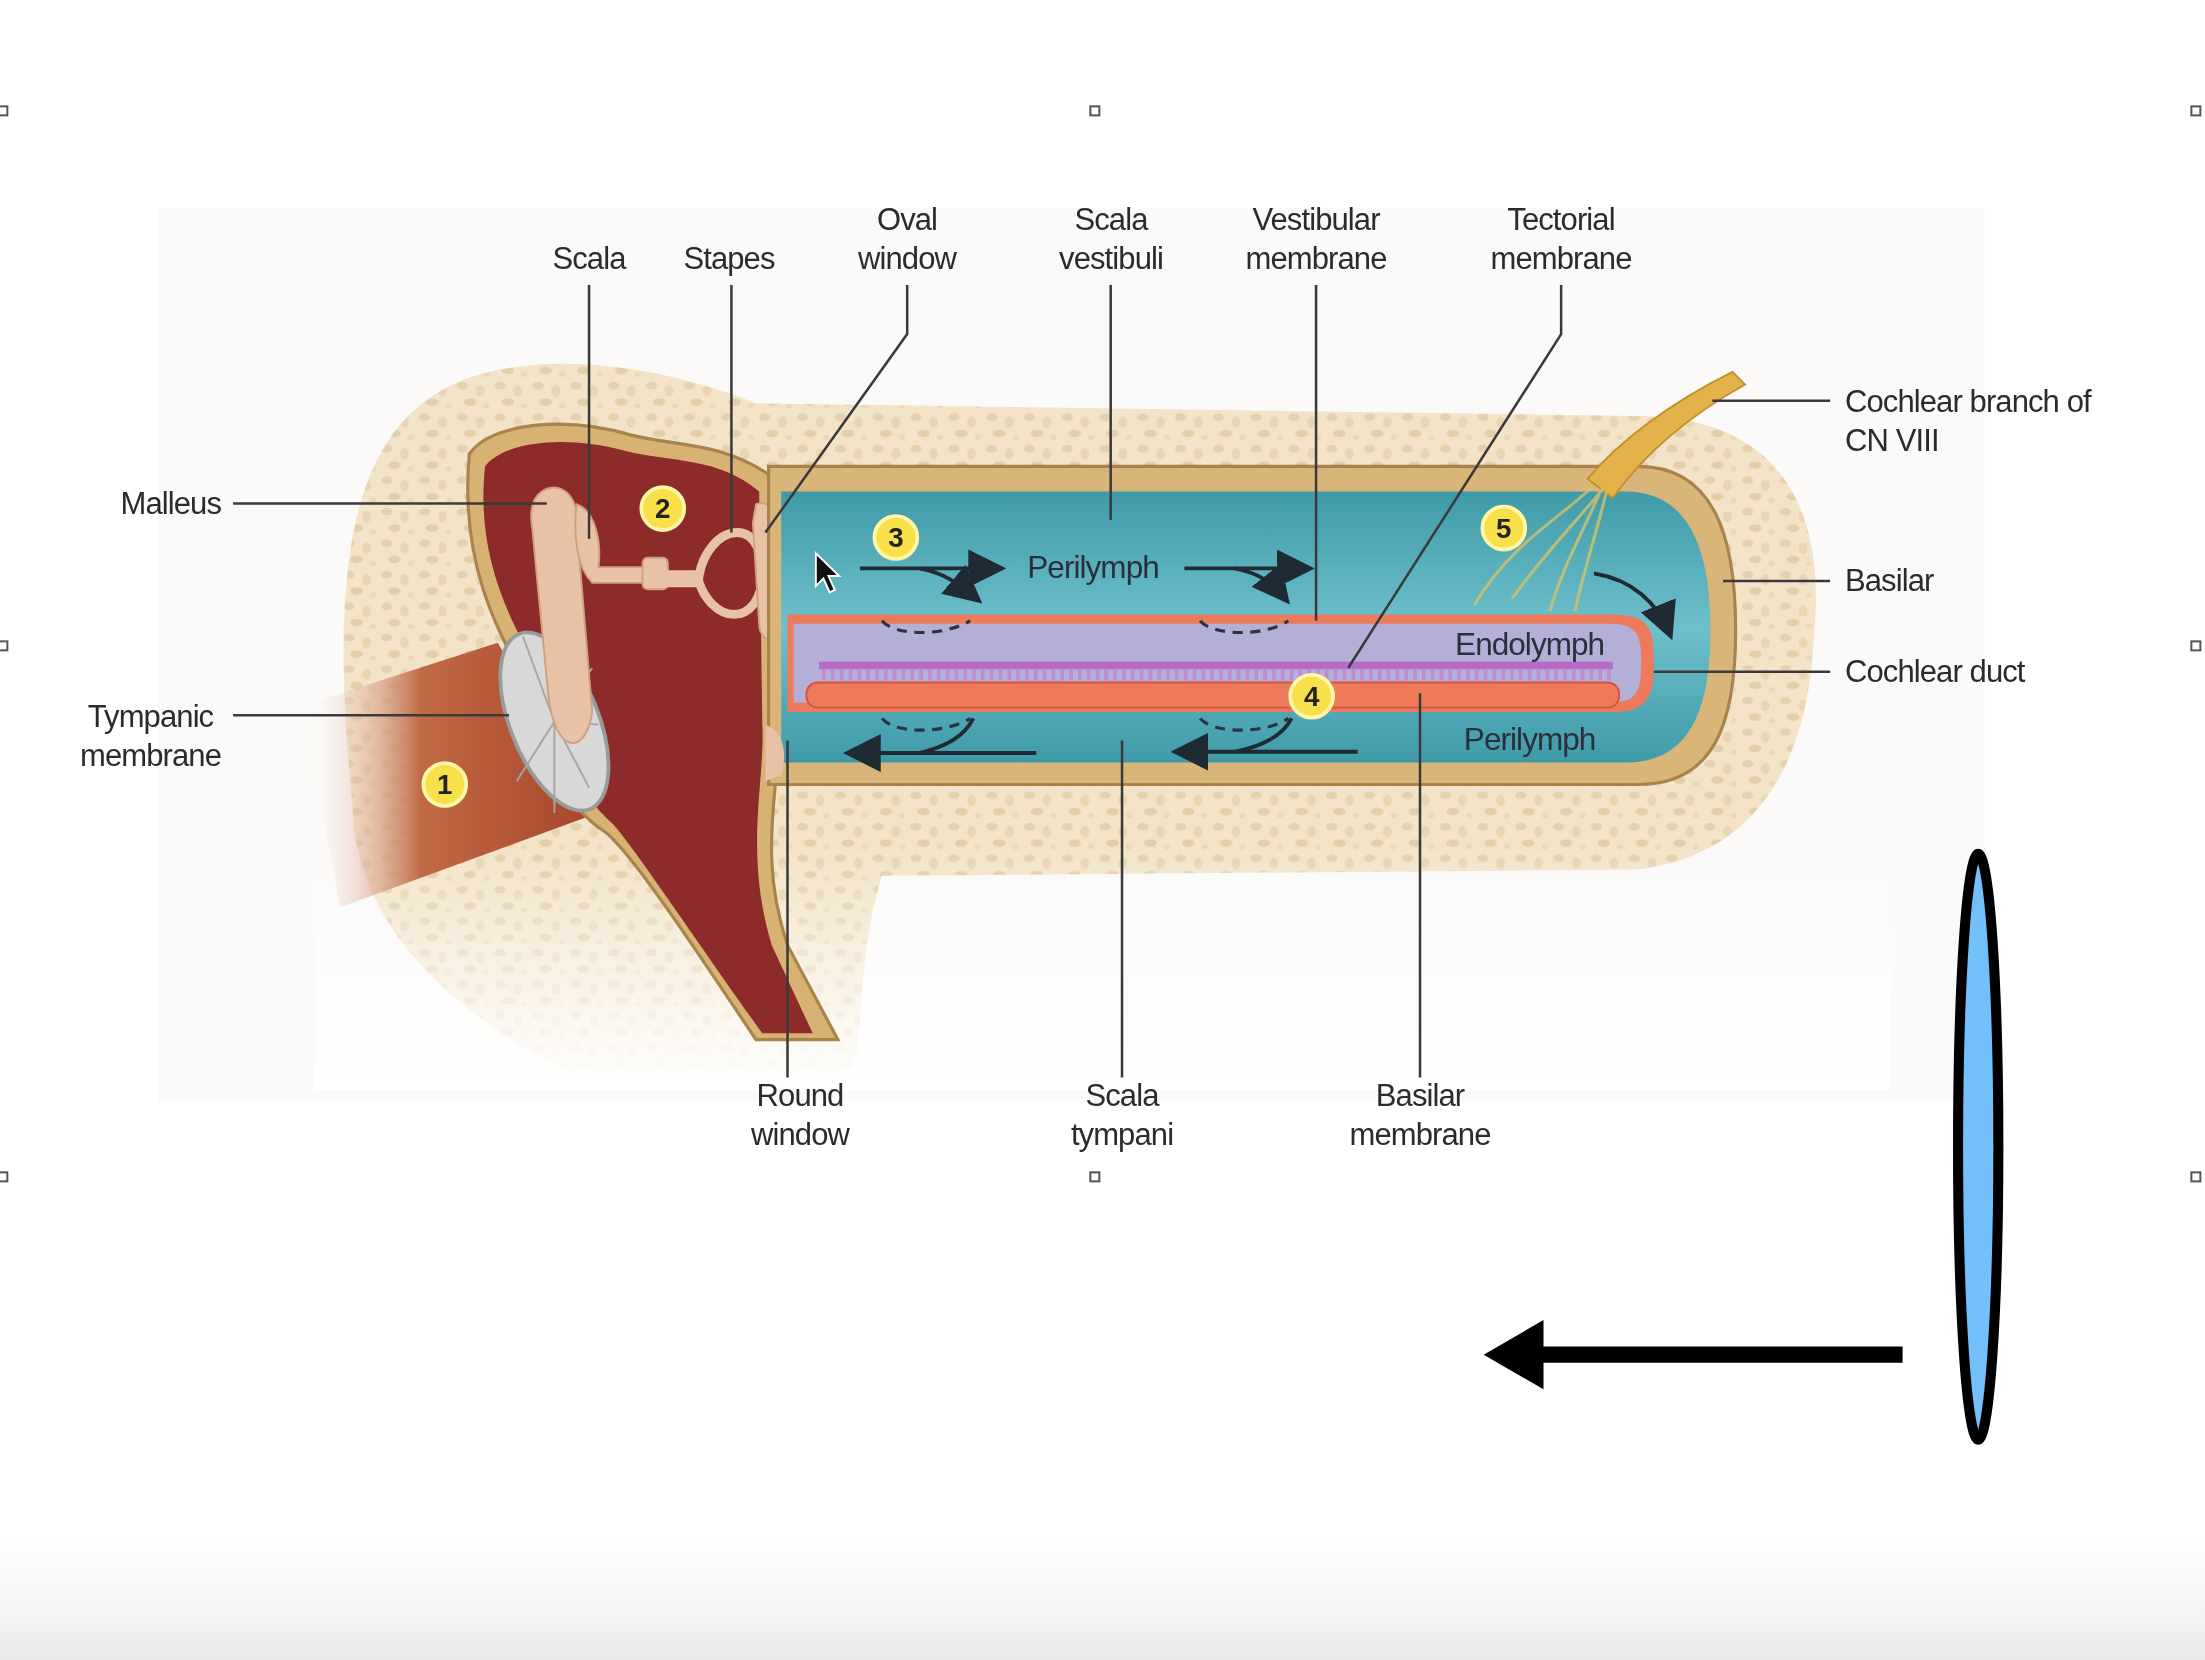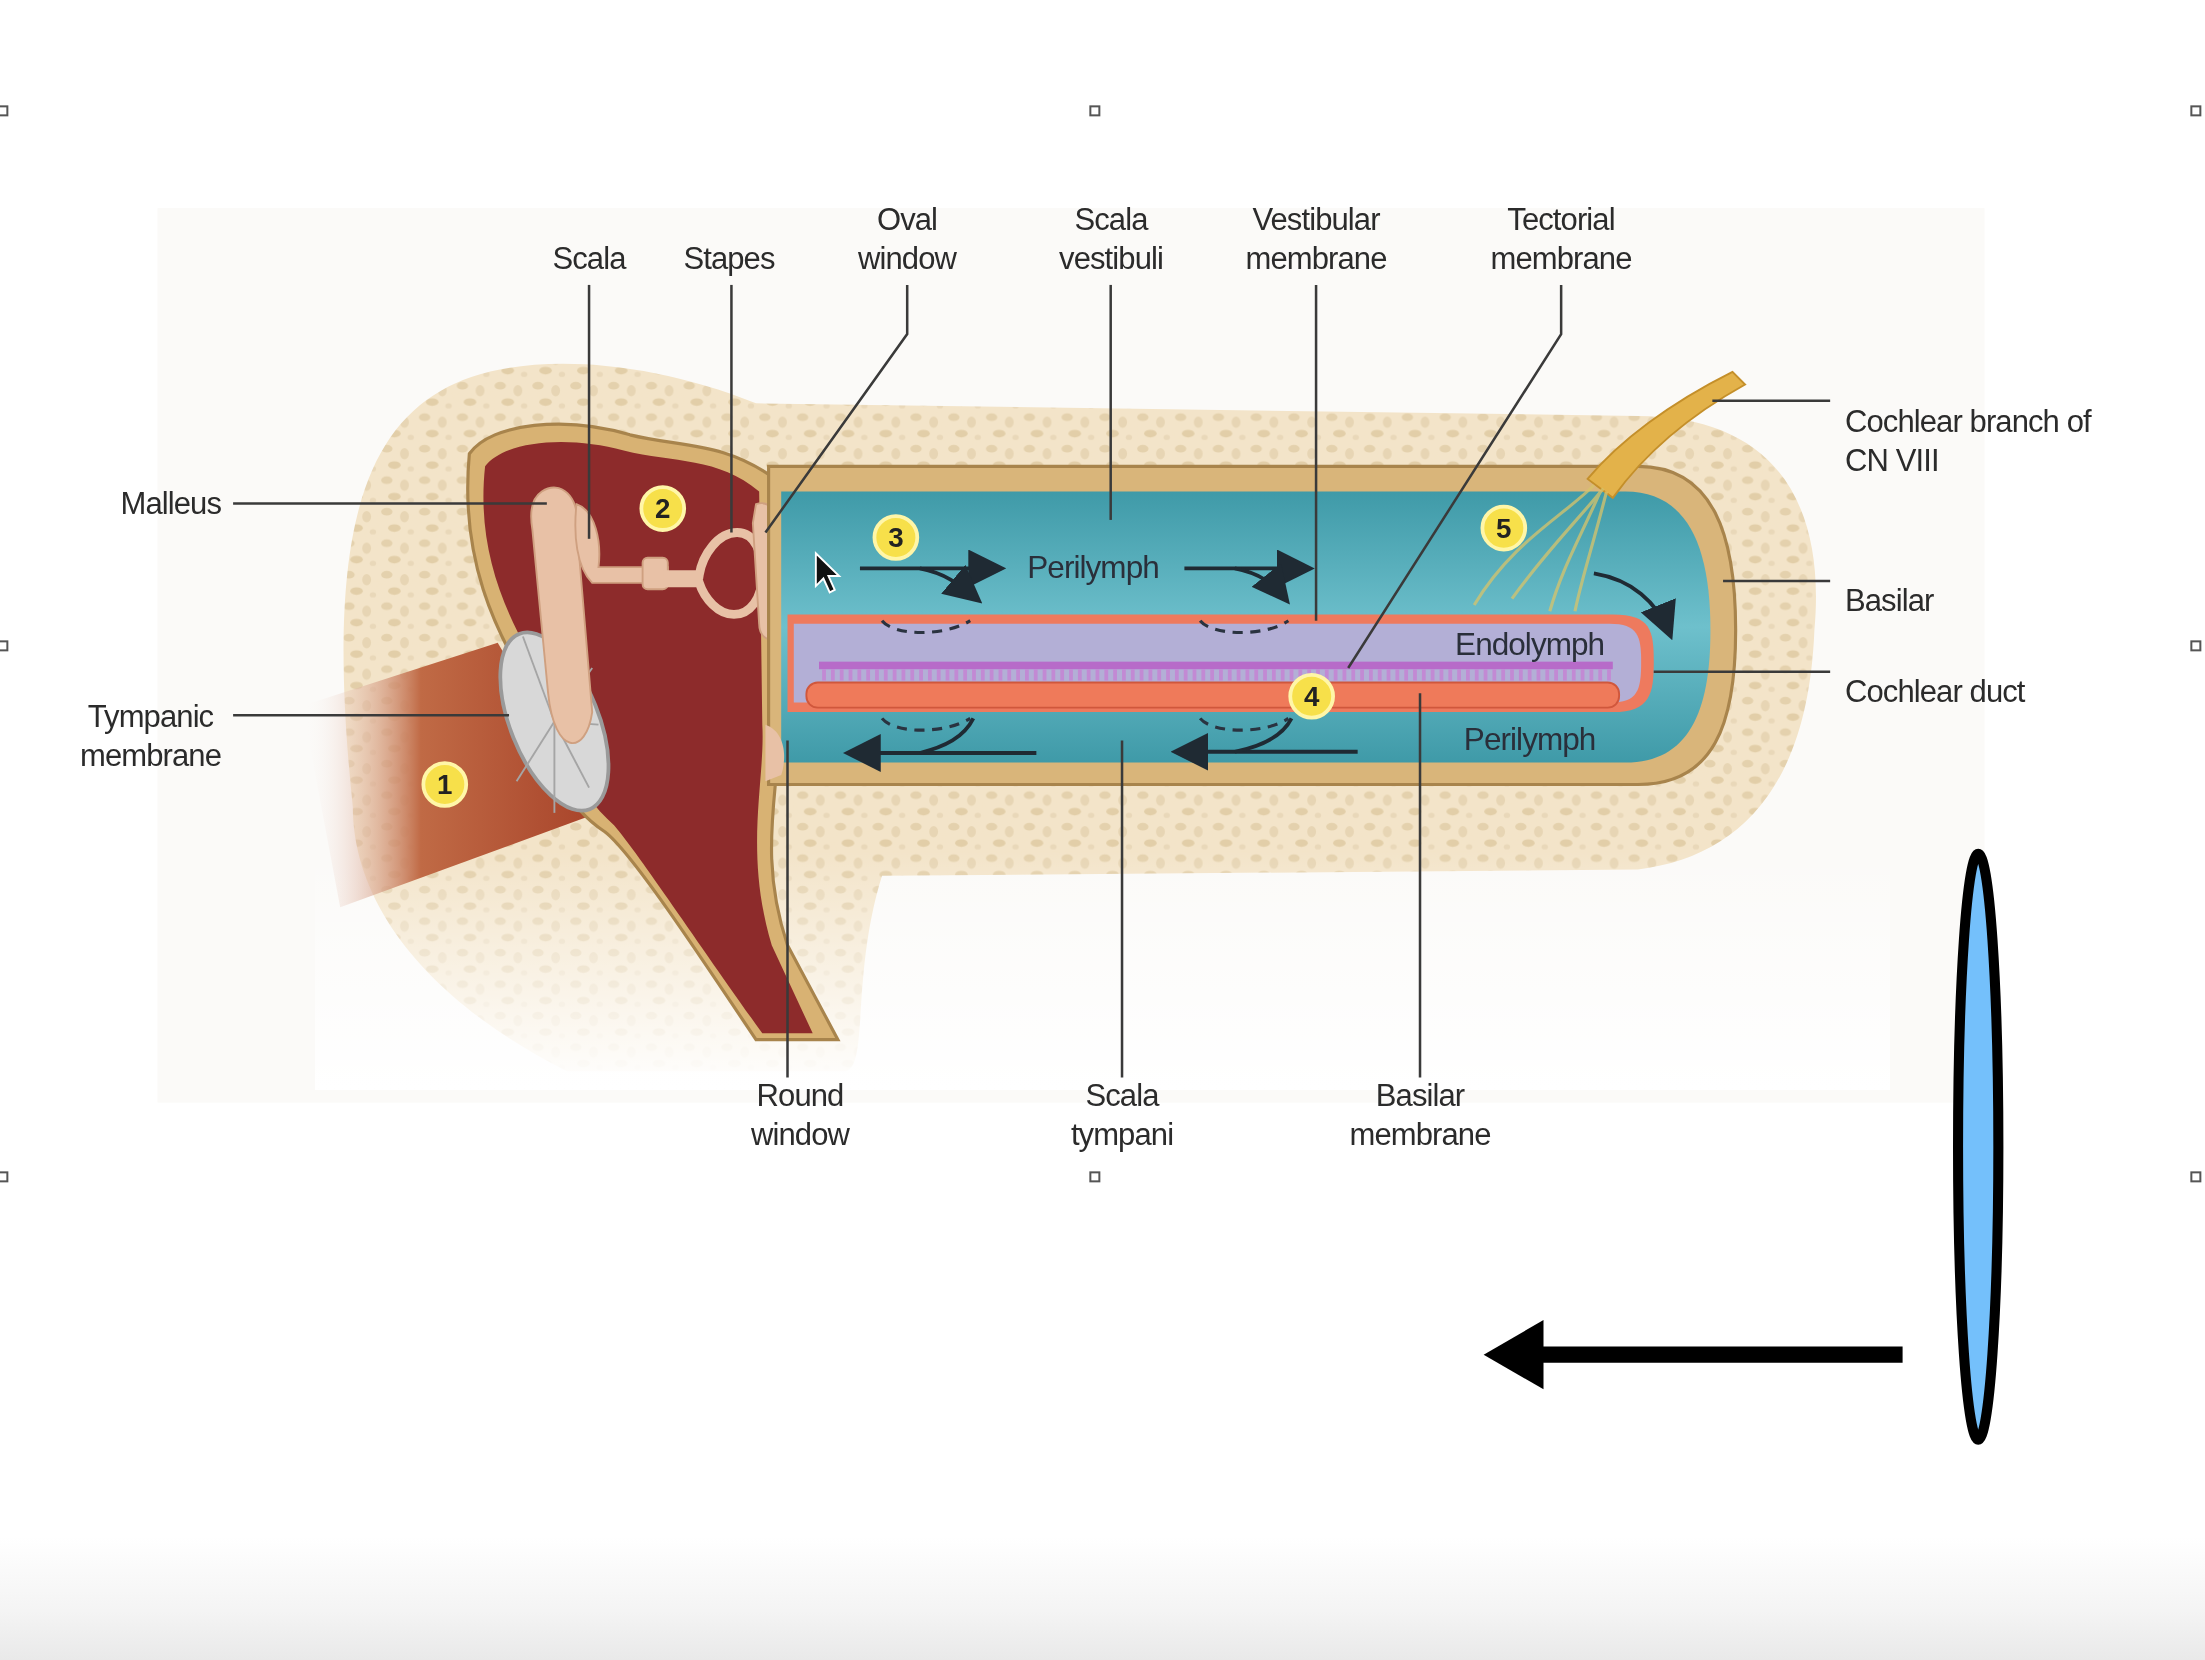--- a/index.html
+++ b/index.html
@@ -12,21 +12,21 @@
   .bottom-fade {
     position: absolute; left: 0; top: 1537px; width: 2205px; height: 123px;
     background: linear-gradient(to bottom, rgba(255,255,255,0) 0%, #f4f4f4 60%, #e9e9e9 100%);
   }
   .label {
     position: absolute; color: #2b2b2b; font-size: 31px; line-height: 39px;
     letter-spacing: -0.9px; white-space: nowrap;
   }
   .label.center { transform: translateX(-50%); text-align: center; }
   .label.right { transform: translateX(-100%); text-align: center; }
-  .label.left { text-align: left; margin-top: 20px; }
+  .label.left { text-align: left; }
   .label span { display: block; }
   .handle {
     position: absolute; width: 11.3px; height: 11.3px; box-sizing: border-box;
     border: 2.5px solid #555; background: #fff; transform: translate(-50%, -50%);
   }
   .inner-text {
     font-family: "Liberation Sans", "DejaVu Sans", sans-serif;
     font-size: 50px; fill: #2a2f3a; letter-spacing: -1.5px;
   }
   .step-num {

